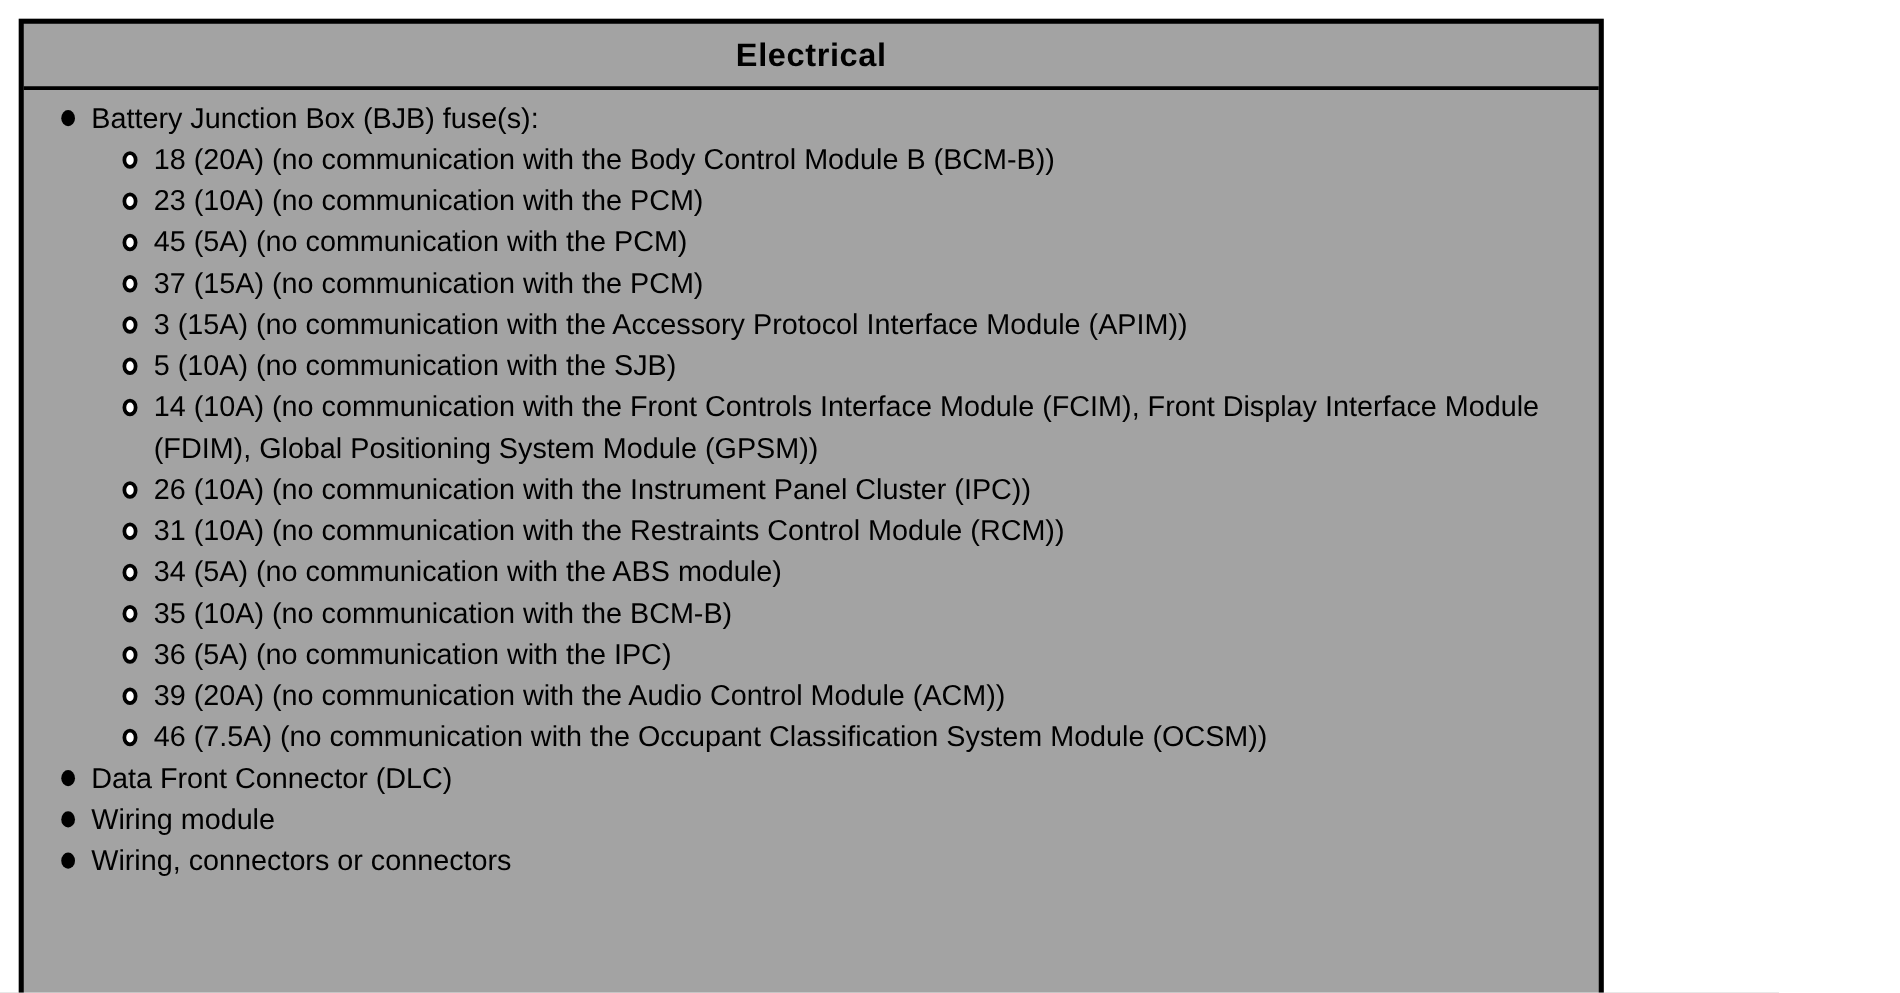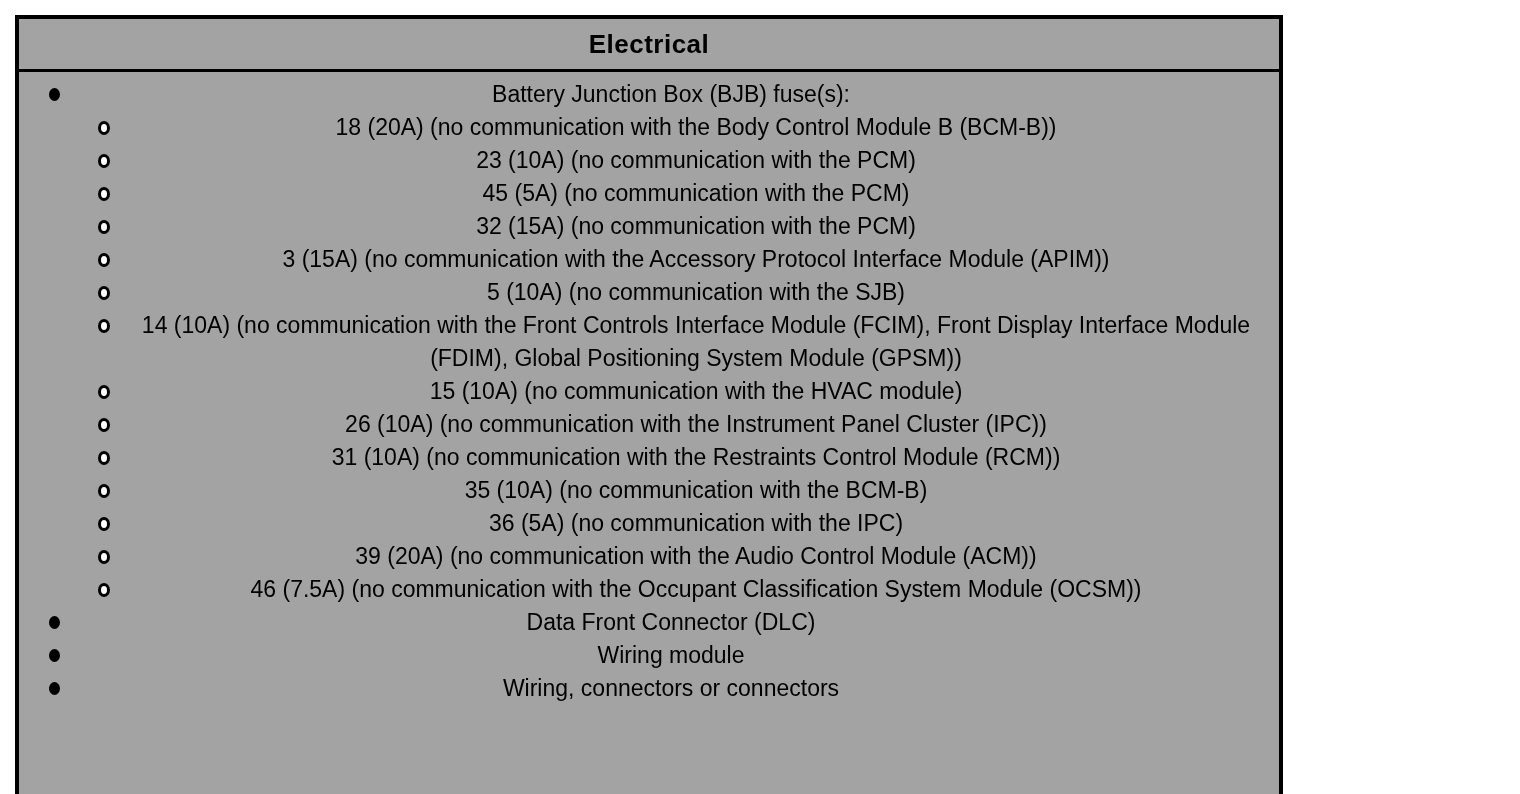--- a/index.html
+++ b/index.html
@@ -59,21 +59,20 @@
     display: block;
     width: 12px;
     height: 14px;
     margin-top: 10px;
     border-radius: 50%;
     border: 3px solid #000000;
     background: #ffffff;
   }
   .txt {
     flex: 1 1 auto;
-    text-align: center;
   }
 </style>
 </head>
 <body>
 
 <div class="table-box">
   <div class="table-header">
     <span class="table-title">Electrical</span>
   </div>
   <div class="table-body">
@@ -98,21 +97,21 @@
       <div class="row lvl2">
         <span class="marker">
           <span class="circ"></span>
         </span>
         <span class="txt">45 (5A) (no communication with the PCM)</span>
       </div>
       <div class="row lvl2">
         <span class="marker">
           <span class="circ"></span>
         </span>
-        <span class="txt">32 (15A) (no communication with the PCM)</span>
+        <span class="txt">37 (15A) (no communication with the PCM)</span>
       </div>
       <div class="row lvl2">
         <span class="marker">
           <span class="circ"></span>
         </span>
         <span class="txt">3 (15A) (no communication with the Accessory Protocol Interface Module (APIM))</span>
       </div>
       <div class="row lvl2">
         <span class="marker">
           <span class="circ"></span>
@@ -122,33 +121,33 @@
       <div class="row lvl2">
         <span class="marker">
           <span class="circ"></span>
         </span>
         <span class="txt">14 (10A) (no communication with the Front Controls Interface Module (FCIM), Front Display Interface Module (FDIM), Global Positioning System Module (GPSM))</span>
       </div>
       <div class="row lvl2">
         <span class="marker">
           <span class="circ"></span>
         </span>
-        <span class="txt">15 (10A) (no communication with the HVAC module)</span>
-      </div>
-      <div class="row lvl2">
-        <span class="marker">
-          <span class="circ"></span>
-        </span>
         <span class="txt">26 (10A) (no communication with the Instrument Panel Cluster (IPC))</span>
       </div>
       <div class="row lvl2">
         <span class="marker">
           <span class="circ"></span>
         </span>
         <span class="txt">31 (10A) (no communication with the Restraints Control Module (RCM))</span>
+      </div>
+      <div class="row lvl2">
+        <span class="marker">
+          <span class="circ"></span>
+        </span>
+        <span class="txt">34 (5A) (no communication with the ABS module)</span>
       </div>
       <div class="row lvl2">
         <span class="marker">
           <span class="circ"></span>
         </span>
         <span class="txt">35 (10A) (no communication with the BCM-B)</span>
       </div>
       <div class="row lvl2">
         <span class="marker">
           <span class="circ"></span>

